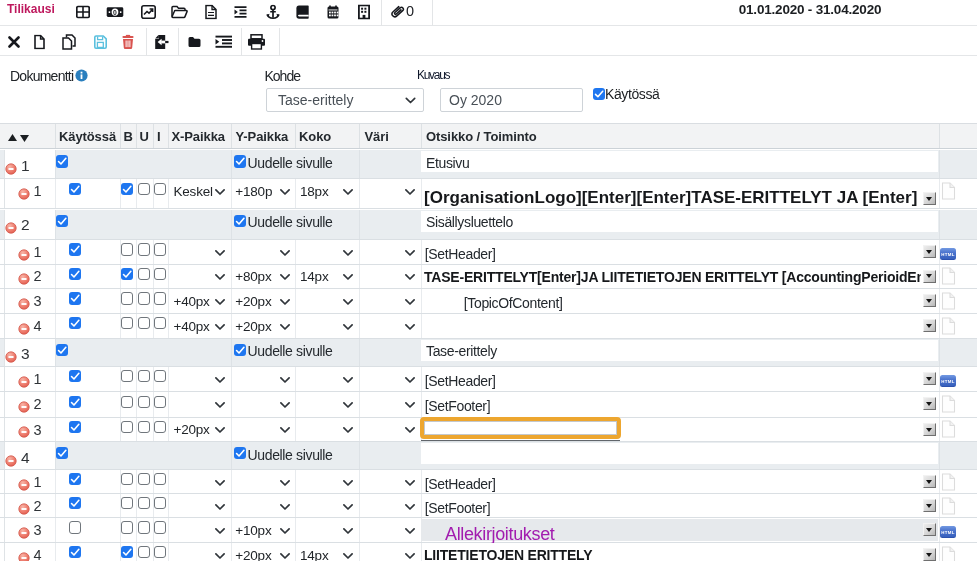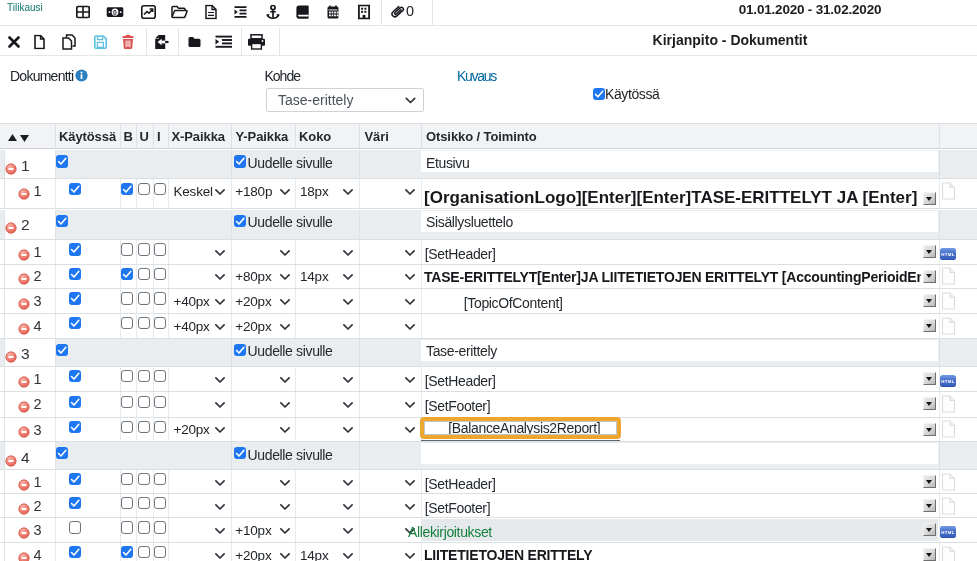--- a/index.html
+++ b/index.html
@@ -3,21 +3,21 @@
 <style>
 * { margin:0; padding:0; box-sizing:content-box; }
 body { font-family:"Liberation Sans",sans-serif; background:#fff; }
 #app { position:relative; width:977px; height:561px; overflow:hidden; background:#fff; }
 svg { display:block; }
 </style></head>
 <body>
 <div id="app">
 
 <div style="position:absolute;left:0;top:0;width:977px;height:26px;border-bottom:1px solid #e4e6e8;box-sizing:border-box">
-<div style="position:absolute;left:7px;top:1.5px;font-size:10px;font-weight:normal;color:#0f766e">Tilikausi</div>
+<div style="position:absolute;left:7px;top:1.5px;font-size:12px;font-weight:bold;color:#be185d">Tilikausi</div>
 <div style="position:absolute;left:76px;top:11.5px;transform:translateY(-50%)">
         <svg width="14" height="13" viewBox="0 0 14 13" style="">
           <rect x="0.8" y="0.8" width="12.4" height="11.4" rx="1.5" fill="none" stroke="#16181d" stroke-width="1.7"></rect>
           <line x1="7" y1="1" x2="7" y2="12" stroke="#16181d" stroke-width="1.6"></line>
           <line x1="1" y1="6.5" x2="13" y2="6.5" stroke="#16181d" stroke-width="1.6"></line>
         </svg>
       </div>
       <div style="position:absolute;left:106px;top:11.5px;transform:translateY(-50%)">
         <svg width="18" height="13" viewBox="0 0 18 13" style="">
           <rect x="0.7" y="1.8" width="16.6" height="9.6" rx="1.4" fill="#16181d"></rect>
@@ -102,21 +102,21 @@
       <div style="position:absolute;left:388.5px;top:11.5px;transform:translateY(-50%)">
         <svg width="16" height="17" viewBox="0 0 16 17" style="">
           <g transform="rotate(48 8 8.5)">
             <path d="M5.2 3.6 V11.2 Q5.2 14.2 8 14.2 Q10.8 14.2 10.8 11.2 V3.4 Q10.8 1.4 8.9 1.4 Q7 1.4 7 3.4 V10.4 Q7 11.4 8 11.4 Q9 11.4 9 10.4 V4.2" fill="none" stroke="#16181d" stroke-width="1.5" stroke-linecap="round"></path>
           </g>
         </svg>
       </div>
       <div style="position:absolute;left:406px;top:3px;font-size:14.5px;color:#202227">0</div>
 <div style="position:absolute;left:380.5px;top:0;width:1px;height:26px;background:#e3e5e7"></div>
       <div style="position:absolute;left:432px;top:0;width:1px;height:26px;background:#e3e5e7"></div>
-<div style="position:absolute;left:737px;top:2px;width:146px;text-align:center;font-size:13.5px;font-weight:bold;color:#1b1e21;letter-spacing:-0.2px">01.01.2020 - 31.02.2020</div>
+<div style="position:absolute;left:737px;top:2px;width:146px;text-align:center;font-size:13.5px;font-weight:bold;color:#1b1e21;letter-spacing:-0.2px">01.01.2020 - 31.04.2020</div>
 </div>
 
 <div style="position:absolute;left:0;top:26px;width:977px;height:30px;border-bottom:1px solid #e4e6e8;box-sizing:border-box">
 </div>
 <div style="position:absolute;left:7.5px;top:41.5px;transform:translateY(-50%)">
       <svg width="12" height="12" viewBox="0 0 12 12" style="">
         <path d="M1.5 1.5 L10.5 10.5 M10.5 1.5 L1.5 10.5" stroke="#16181d" stroke-width="2.6" stroke-linecap="round"></path>
       </svg>
     </div>
     <div style="position:absolute;left:34px;top:41.5px;transform:translateY(-50%)">
@@ -176,38 +176,40 @@
         <rect x="4" y="0.8" width="11" height="4" fill="none" stroke="#16181d" stroke-width="1.5"></rect>
         <rect x="1" y="4.8" width="17" height="7" rx="1" fill="#16181d"></rect>
         <rect x="4.6" y="9.5" width="9.8" height="5.5" fill="#fff" stroke="#16181d" stroke-width="1.4"></rect>
         <circle cx="15.5" cy="7" r="0.9" fill="#fff"></circle>
       </svg>
     </div>
 <div style="position:absolute;left:146px;top:27.5px;width:1px;height:28px;background:#e3e5e7"></div>
     <div style="position:absolute;left:178px;top:27.5px;width:1px;height:28px;background:#e3e5e7"></div>
     <div style="position:absolute;left:241px;top:27.5px;width:1px;height:28px;background:#e3e5e7"></div>
     <div style="position:absolute;left:279px;top:27.5px;width:1px;height:28px;background:#e3e5e7"></div>
-<div style="position:absolute;left:730px;top:31.5px;transform:translateX(-50%);white-space:nowrap;font-size:14px;font-weight:bold;color:#1b1e21">Kirjanpito - Dokumentit</div>
 
 <div style="position:absolute;left:10px;top:68.2px;font-size:14px;letter-spacing:-0.75px;color:#212529">Dokumentti</div>
 <svg width="13" height="13" viewBox="0 0 13 13" style="position:absolute;left:75.4px;top:69px">
       <circle cx="6.5" cy="6.5" r="6.1" fill="#2a7fbe"></circle>
       <rect x="5.6" y="5.4" width="1.8" height="4.6" fill="#fff"></rect>
       <rect x="5.6" y="2.7" width="1.8" height="1.8" fill="#fff"></rect>
     </svg>
 <div style="position:absolute;left:264.5px;top:68.2px;font-size:14px;letter-spacing:-1.0px;color:#212529">Kohde</div>
 <div style="position:absolute;left:265.5px;top:87.5px;width:158.5px;height:24px;border:1px solid #ced3d8;border-radius:2px;box-sizing:border-box;background:#fff">
   <div style="position:absolute;left:11.5px;top:3.5px;font-size:14px;color:#495057">Tase-erittely</div>
   <div style="position:absolute;right:7px;top:8.5px">
         <svg width="11" height="7" viewBox="0 0 11 7">
           <polyline points="1.3,1.4 5.5,5.5 9.7,1.4" fill="none" stroke="#30353a" stroke-width="1.7" stroke-linecap="round" stroke-linejoin="round"></polyline>
         </svg>
       </div>
 </div>
-<div style="position:absolute;left:457px;top:68.2px;font-size:14px;letter-spacing:-1.3px;color:#0369a1">Kuvaus</div>
+<div style="position:absolute;left:417px;top:68.2px;font-size:12px;letter-spacing:-1.3px;color:#0f172a">Kuvaus</div>
+<div style="position:absolute;left:439.5px;top:87.5px;width:143px;height:24px;border:1px solid #ced3d8;border-radius:2px;box-sizing:border-box;background:#fff">
+  <div style="position:absolute;left:8.5px;top:3.5px;font-size:14px;color:#495057">Oy 2020</div>
+</div>
 <div style="position:absolute;left:593px;top:88.3px;width:12px;height:12px;background:#1e76f0;border-radius:3px">
       <svg width="12" height="12" viewBox="0 0 12 12">
         <polyline points="2.5,6.4 4.9,8.8 9.7,3.2" fill="none" stroke="#fff" stroke-width="1.55" stroke-linecap="round" stroke-linejoin="round"></polyline>
       </svg>
     </div>
 <div style="position:absolute;left:605px;top:86px;font-size:14px;letter-spacing:-0.4px;color:#1b1e21">Käytössä</div>
 
 <div style="position:absolute;left:0;top:122.5px;width:977px;height:26.4px;background:#f2f3f4;border-top:1px solid #d9dde1;border-bottom:1px solid #ccd2d7;box-sizing:border-box">
 <div style="position:absolute;left:55px;top:0;width:1px;height:100%;background:#dde1e4"></div>
       <div style="position:absolute;left:119.8px;top:0;width:1px;height:100%;background:#dde1e4"></div>
@@ -837,21 +839,20 @@
       <div style="position:absolute;left:343.3px;top:9.8px">
         <svg width="10" height="6" viewBox="0 0 10 6">
           <polyline points="0.9,0.9 5,5 9.1,0.9" fill="none" stroke="#30353a" stroke-width="1.7" stroke-linecap="round" stroke-linejoin="round"></polyline>
         </svg>
       </div>
       <div style="position:absolute;left:405.3px;top:9.8px">
         <svg width="10" height="6" viewBox="0 0 10 6">
           <polyline points="0.9,0.9 5,5 9.1,0.9" fill="none" stroke="#30353a" stroke-width="1.7" stroke-linecap="round" stroke-linejoin="round"></polyline>
         </svg>
       </div>
-      <div style="position:absolute;left:448.3px;top:2.6px;font-size:14px;letter-spacing:-0.35px;color:#24292e;white-space:nowrap">[BalanceAnalysis2Report]</div>
       <div style="position:absolute;left:419.6px;top:-0.8px;width:201px;height:22.5px;border:4px solid #eda62f;border-radius:4px;box-sizing:border-box">
         <div style="width:100%;height:100%;border:1px solid #c3c8cd;box-sizing:border-box"></div>
       </div>
       <div style="position:absolute;left:420.5px;top:21.9px;width:199px;height:1.3px;background:#61666b"></div>
       <div style="position:absolute;left:922.5px;top:5.0px;width:13px;height:13px;box-sizing:border-box;background:linear-gradient(135deg,#ededed 0%,#d6d6d6 55%,#b6b6b6 100%);border:1px solid;border-color:#f2f2f2 #6f6f6f #6f6f6f #f2f2f2;">
         <div style="position:absolute;left:2.7px;top:3.9px;width:0;height:0;border-left:3.3px solid transparent;border-right:3.3px solid transparent;border-top:4.2px solid #151515"></div>
       </div>
       <div style="position:absolute;left:941px;top:2.7px">
         <svg width="15" height="18" viewBox="0 0 15 18">
           <path d="M1.5 1 H9 L13.5 5.5 V17 H1.5 Z" fill="#fefefe" stroke="#dcdcdc" stroke-width="1.1"></path>
@@ -1061,21 +1062,21 @@
         <svg width="10" height="6" viewBox="0 0 10 6">
           <polyline points="0.9,0.9 5,5 9.1,0.9" fill="none" stroke="#30353a" stroke-width="1.7" stroke-linecap="round" stroke-linejoin="round"></polyline>
         </svg>
       </div>
       <div style="position:absolute;left:405.3px;top:9.8px">
         <svg width="10" height="6" viewBox="0 0 10 6">
           <polyline points="0.9,0.9 5,5 9.1,0.9" fill="none" stroke="#30353a" stroke-width="1.7" stroke-linecap="round" stroke-linejoin="round"></polyline>
         </svg>
       </div>
       <div style="position:absolute;left:421.0px;top:1px;width:517px;height:22px;background:#e6e9ec"></div>
-      <div style="position:absolute;left:408px;top:5.7px;font-size:14px;letter-spacing:-0.35px;color:#15803d;white-space:nowrap">Allekirjoitukset</div>
+      <div style="position:absolute;left:445px;top:5.7px;font-size:18px;letter-spacing:-0.35px;color:#a21caf;white-space:nowrap">Allekirjoitukset</div>
       <div style="position:absolute;left:922.5px;top:5.0px;width:13px;height:13px;box-sizing:border-box;background:linear-gradient(135deg,#ededed 0%,#d6d6d6 55%,#b6b6b6 100%);border:1px solid;border-color:#f2f2f2 #6f6f6f #6f6f6f #f2f2f2;">
         <div style="position:absolute;left:2.7px;top:3.9px;width:0;height:0;border-left:3.3px solid transparent;border-right:3.3px solid transparent;border-top:4.2px solid #151515"></div>
       </div>
       <div style="position:absolute;left:940px;top:7.5px;width:16px;height:12px;background:linear-gradient(180deg,#7299e2 0%,#4a72cc 45%,#3760bd 100%);border-radius:2.5px;border-bottom:1px solid #2d52ae;box-sizing:border-box">
         <svg width="16" height="11" viewBox="0 0 16 11">
           <text x="8" y="7.8" font-size="4.4" font-family="Liberation Sans,sans-serif" font-weight="bold" fill="#fff" text-anchor="middle" letter-spacing="0.3">HTML</text>
         </svg>
       </div>
     </div>
 <div style="position:absolute;left:0;top:543.0px;width:977px;height:25.0px;background:#fff;border-bottom:1px solid #dadfe3;box-sizing:border-box">

